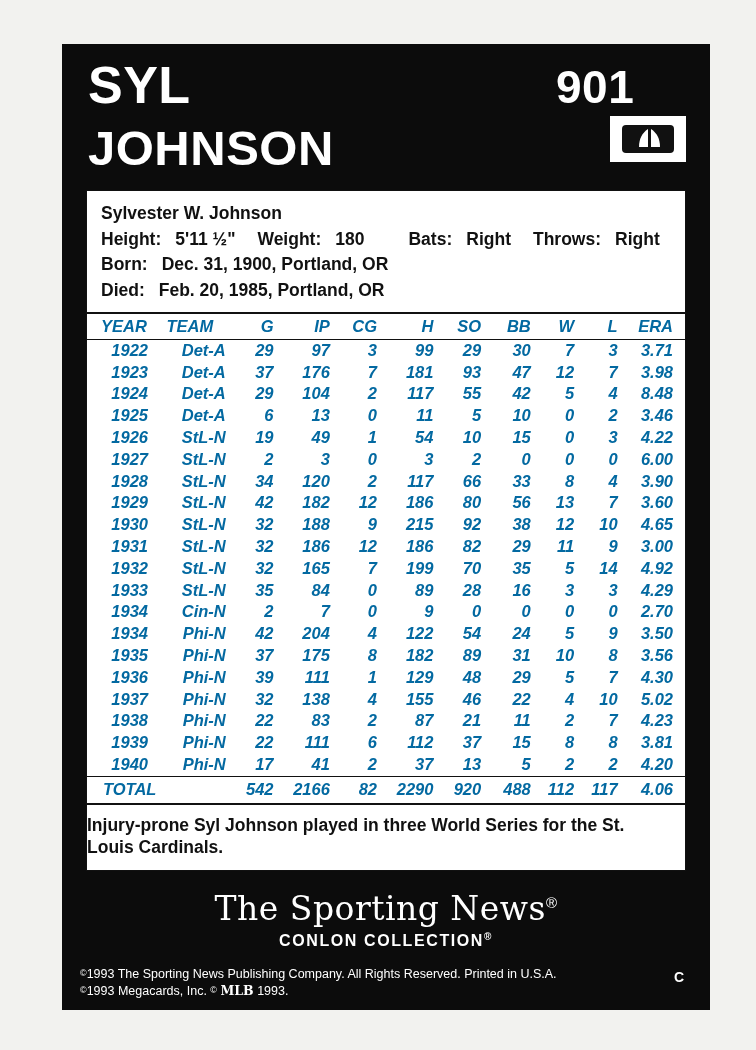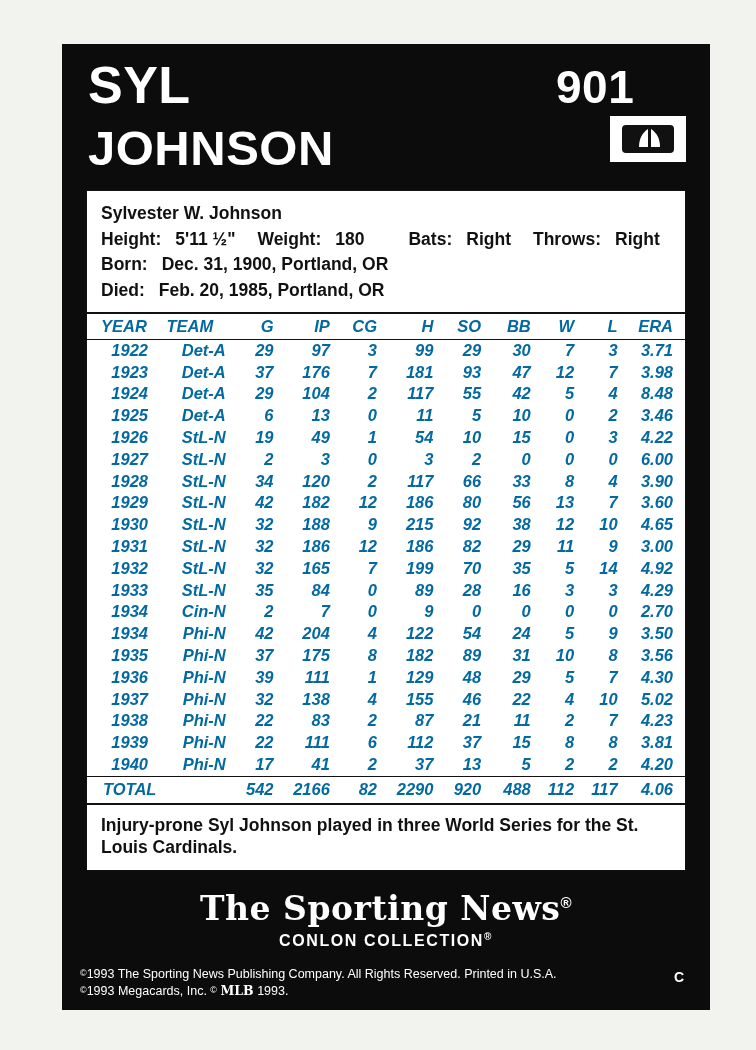--- a/index.html
+++ b/index.html
@@ -134,39 +134,39 @@
 
   tr.total-row td {
     border-top: 1.5px solid #111;
     padding-top: 3px;
     padding-bottom: 3px;
   }
   tr.total-row .c-year { text-align: center; }
 
   .blurb {
     border-top: 2px solid #111;
-    padding: 9px 14px 11px 14px;
+    padding: 9px 14px 11px 0;
     font-size: 17.5px;
     font-weight: bold;
     color: #111;
     line-height: 1.3;
   }
 
   
   .tsn-block {
     position: absolute;
     left: 0;
     right: 0;
     top: 845px;
     text-align: center;
     color: #ffffff;
   }
   .tsn-title {
     font-family: "DejaVu Serif", serif;
-    font-weight: bold;
+    font-weight: normal;
     font-size: 33px;
     letter-spacing: 0.5px;
   }
   .tsn-title .reg {
     font-size: 15px;
     vertical-align: super;
     font-family: "Liberation Sans", sans-serif;
   }
   .tsn-sub {
     font-size: 16px;

